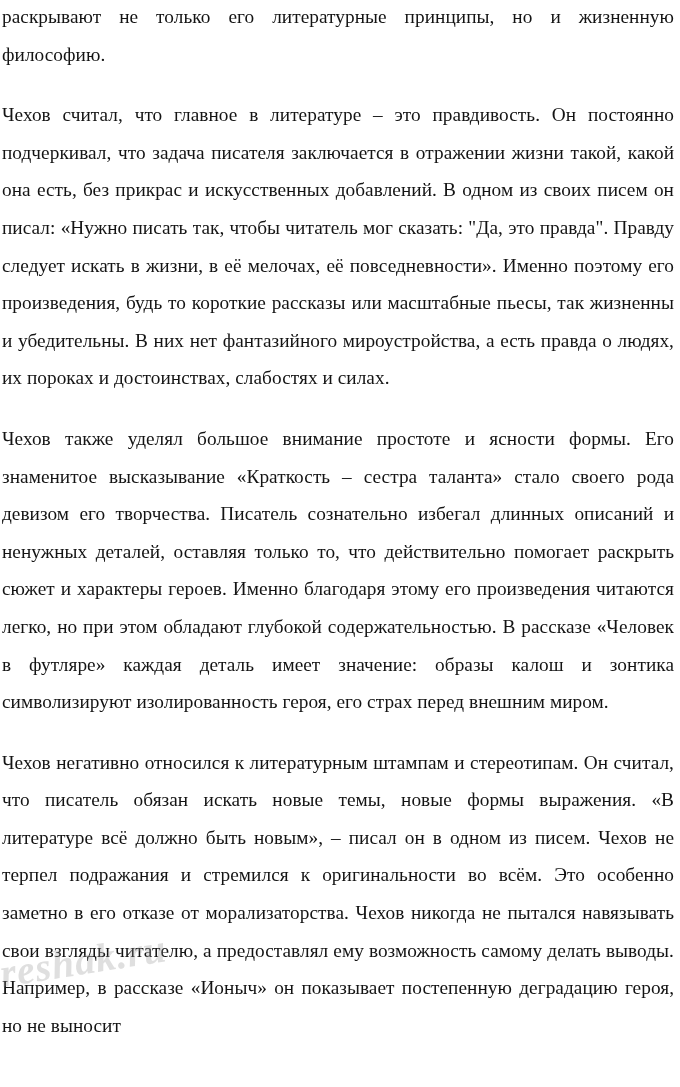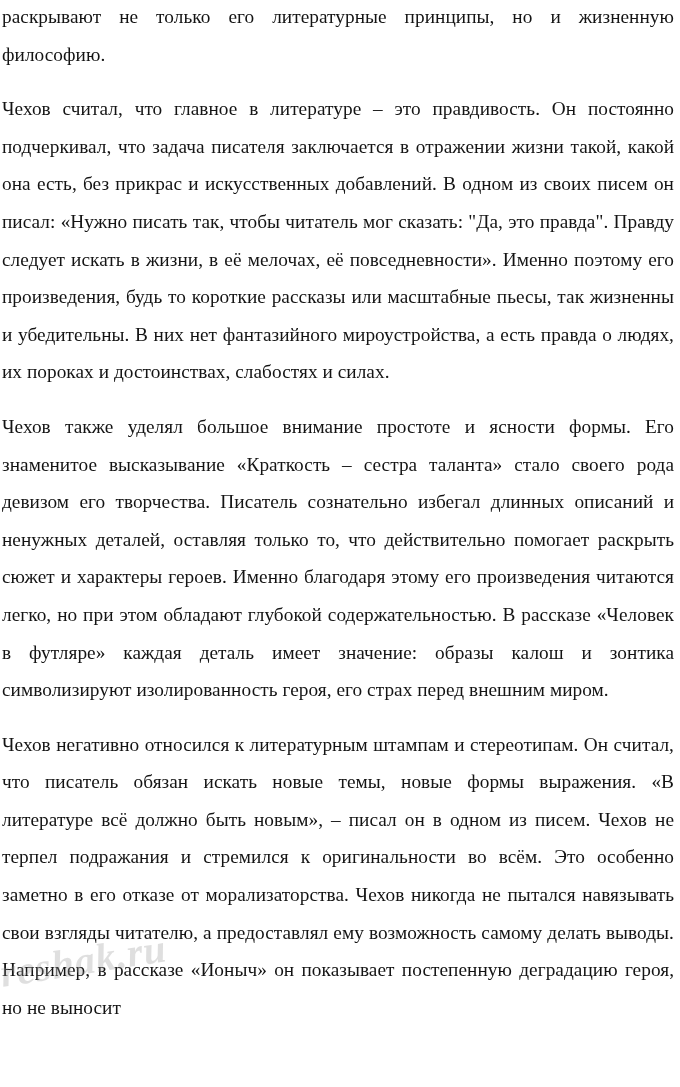--- a/index.html
+++ b/index.html
@@ -33,21 +33,21 @@
     margin: 0;
     padding: 0 6px 0 2px;
     font-size: 19.3px;
     line-height: 37.6px;
     text-align: justify;
     text-justify: inter-word;
     color: #141414;
     letter-spacing: 0.05px;
   }
   .para + .para {
-    margin-top: 17px;
+    margin-top: 23px;
   }
   
   .para-continuation {
     margin-top: -2px;
   }
   .watermark {
     position: absolute;
     left: 4px;
     bottom: 90px;
     font-family: "Liberation Serif", serif;

